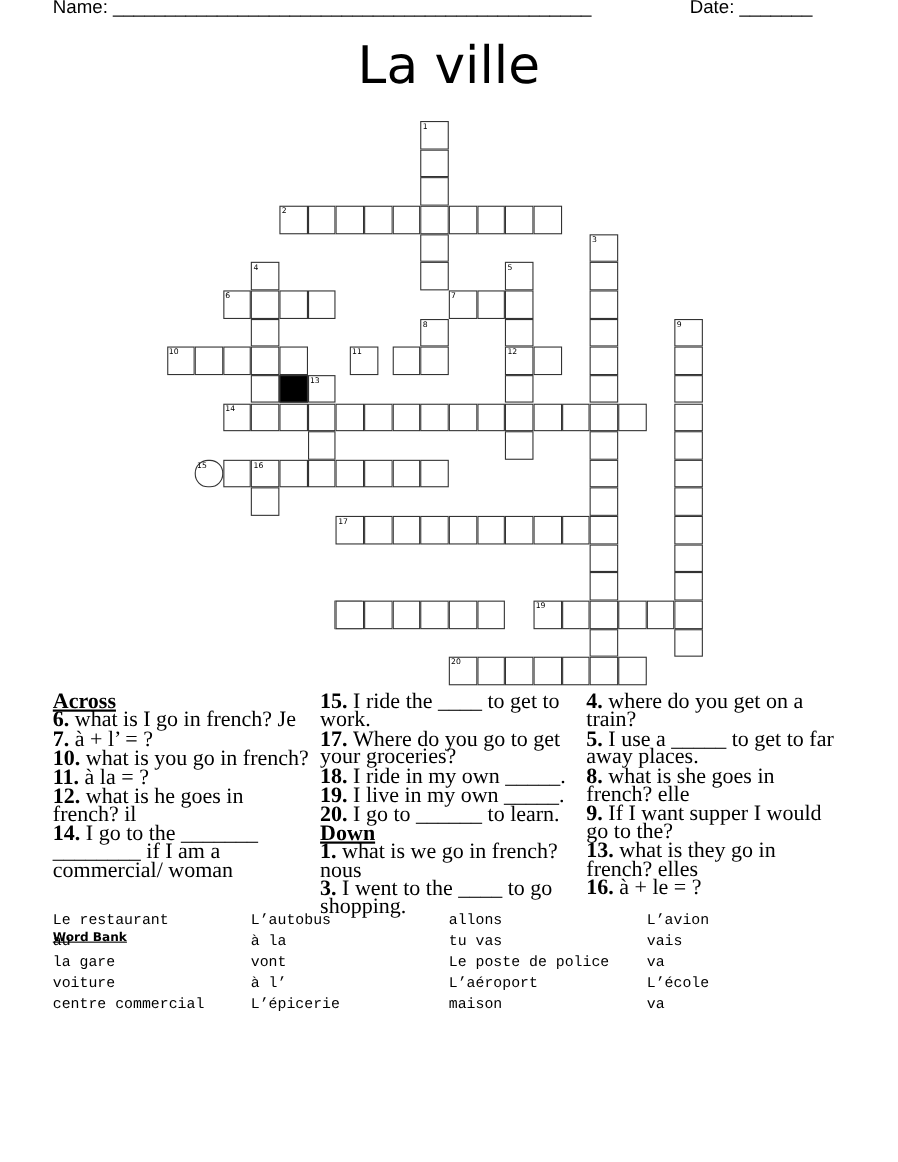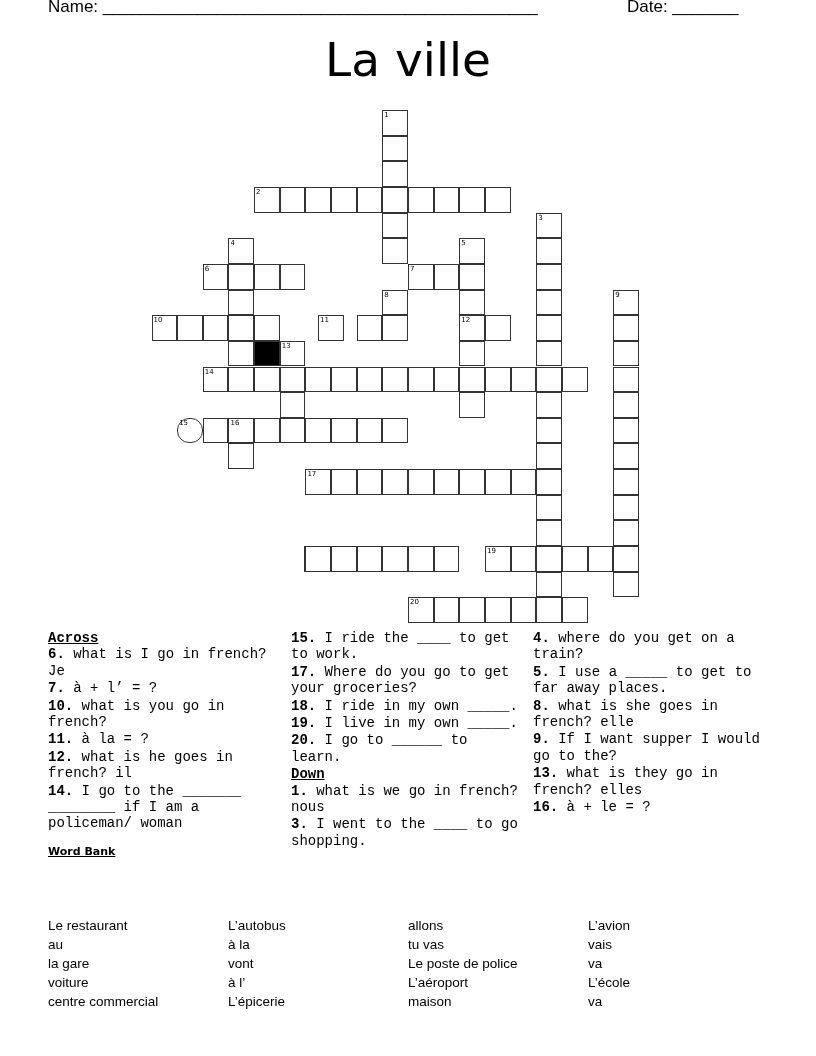--- a/index.html
+++ b/index.html
@@ -5,29 +5,29 @@
   html,body{margin:0;padding:0;background:#fff;}
   body{width:816px;height:1056px;position:relative;overflow:hidden;color:#000;}
   .hdr{position:absolute;top:-3px;font-family:"Liberation Sans",sans-serif;font-size:17px;white-space:pre;}
   #name-line{left:48px;}
   #date-line{left:627px;}
   .title{position:absolute;top:32px;left:0;width:816px;text-align:center;font-family:"DejaVu Sans",sans-serif;font-size:47px;font-weight:normal;letter-spacing:0px;}
   #grid{position:absolute;left:0;top:0;width:816px;height:640px;}
   .cell{position:absolute;width:25.65px;height:25.65px;box-sizing:border-box;border:1.5px solid #333;background:#fff;}
   .cell.black{background:#000;}
   .num{position:absolute;left:1px;top:0px;font-family:"DejaVu Sans",sans-serif;font-size:7px;line-height:8px;}
-  .clues{position:absolute;font-family:Liberation Mono, monospace;font-size:14px;line-height:16.4px;}
+  .clues{position:absolute;font-family:Liberation Serif, serif;font-size:20px;line-height:16.4px;}
   .col1{left:48px;top:630px;width:235px;}
   .col2{left:291px;top:630px;width:235px;}
   .col3{left:533px;top:630px;width:235px;}
   .sec{text-decoration:underline;font-weight:bold;}
   .clue{margin:0 0 1px 0;}
   .clue b{font-weight:bold;}
   .wb-title{position:absolute;left:48px;top:845px;font-family:"DejaVu Sans",sans-serif;font-size:11px;font-weight:bold;text-decoration:underline;}
-  .wb{position:absolute;top:916px;font-family:Liberation Sans, sans-serif;font-size:13.5px;line-height:19px;}
+  .wb{position:absolute;top:828px;font-family:Liberation Mono, monospace;font-size:13.5px;line-height:19px;}
   .wb div{white-space:nowrap;}
 </style>
 </head>
 <body>
 
 <div class="hdr" id="name-line">Name: ______________________________________________</div>
 <div class="hdr" id="date-line">Date: _______</div>
 
 <div class="title">La ville</div>
 
@@ -196,21 +196,21 @@
   </div>
 
 <div class="clues col1">
   <div class="sec">Across</div>
   <div id="c1">
       <div class="clue"><b>6. </b><span>what is I go in french? Je</span></div>
       <div class="clue"><b>7. </b><span>à + l’ = ?</span></div>
       <div class="clue"><b>10. </b><span>what is you go in french?</span></div>
       <div class="clue"><b>11. </b><span>à la = ?</span></div>
       <div class="clue"><b>12. </b><span>what is he goes in french? il</span></div>
-      <div class="clue"><b>14. </b><span>I go to the _______ ________ if I am a policeman/ woman</span></div>
+      <div class="clue"><b>14. </b><span>I go to the _______ ________ if I am a commercial/ woman</span></div>
     </div>
 </div>
 <div class="clues col2">
   <div id="c2a">
       <div class="clue"><b>15. </b><span>I ride the ____ to get to work.</span></div>
       <div class="clue"><b>17. </b><span>Where do you go to get your groceries?</span></div>
       <div class="clue"><b>18. </b><span>I ride in my own _____.</span></div>
       <div class="clue"><b>19. </b><span>I live in my own _____.</span></div>
       <div class="clue"><b>20. </b><span>I go to ______ to learn.</span></div>
     </div>

